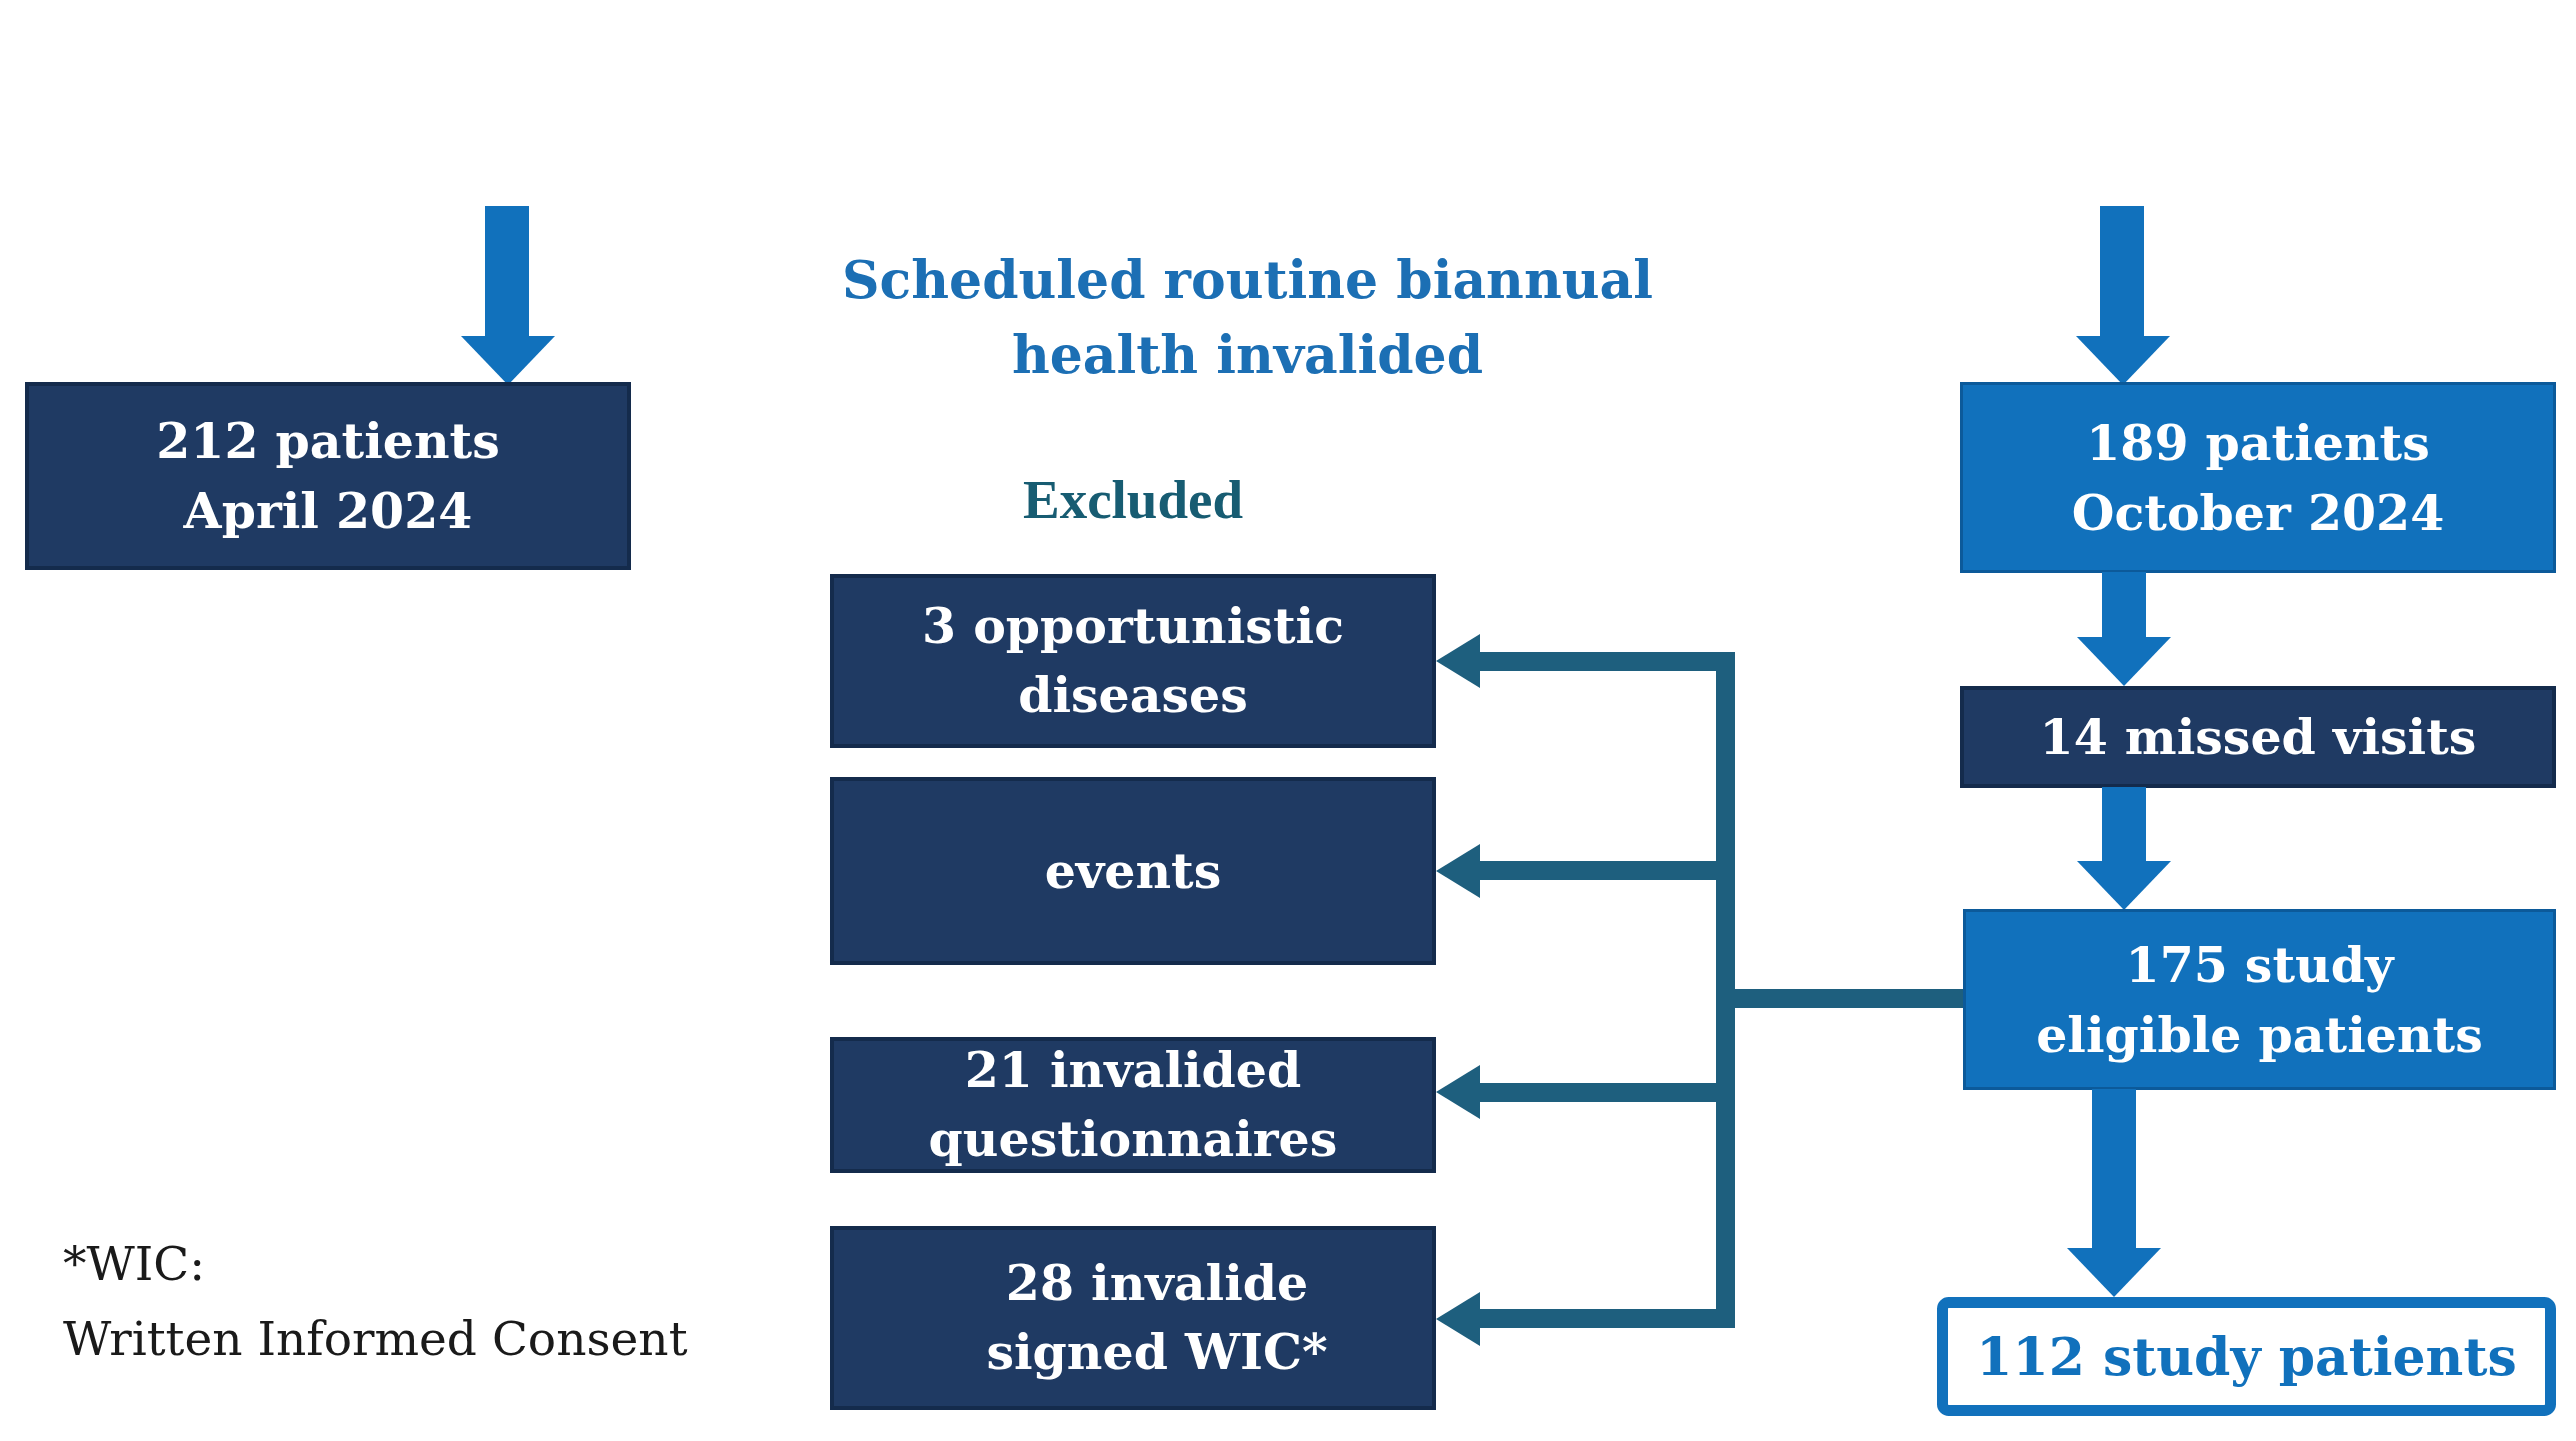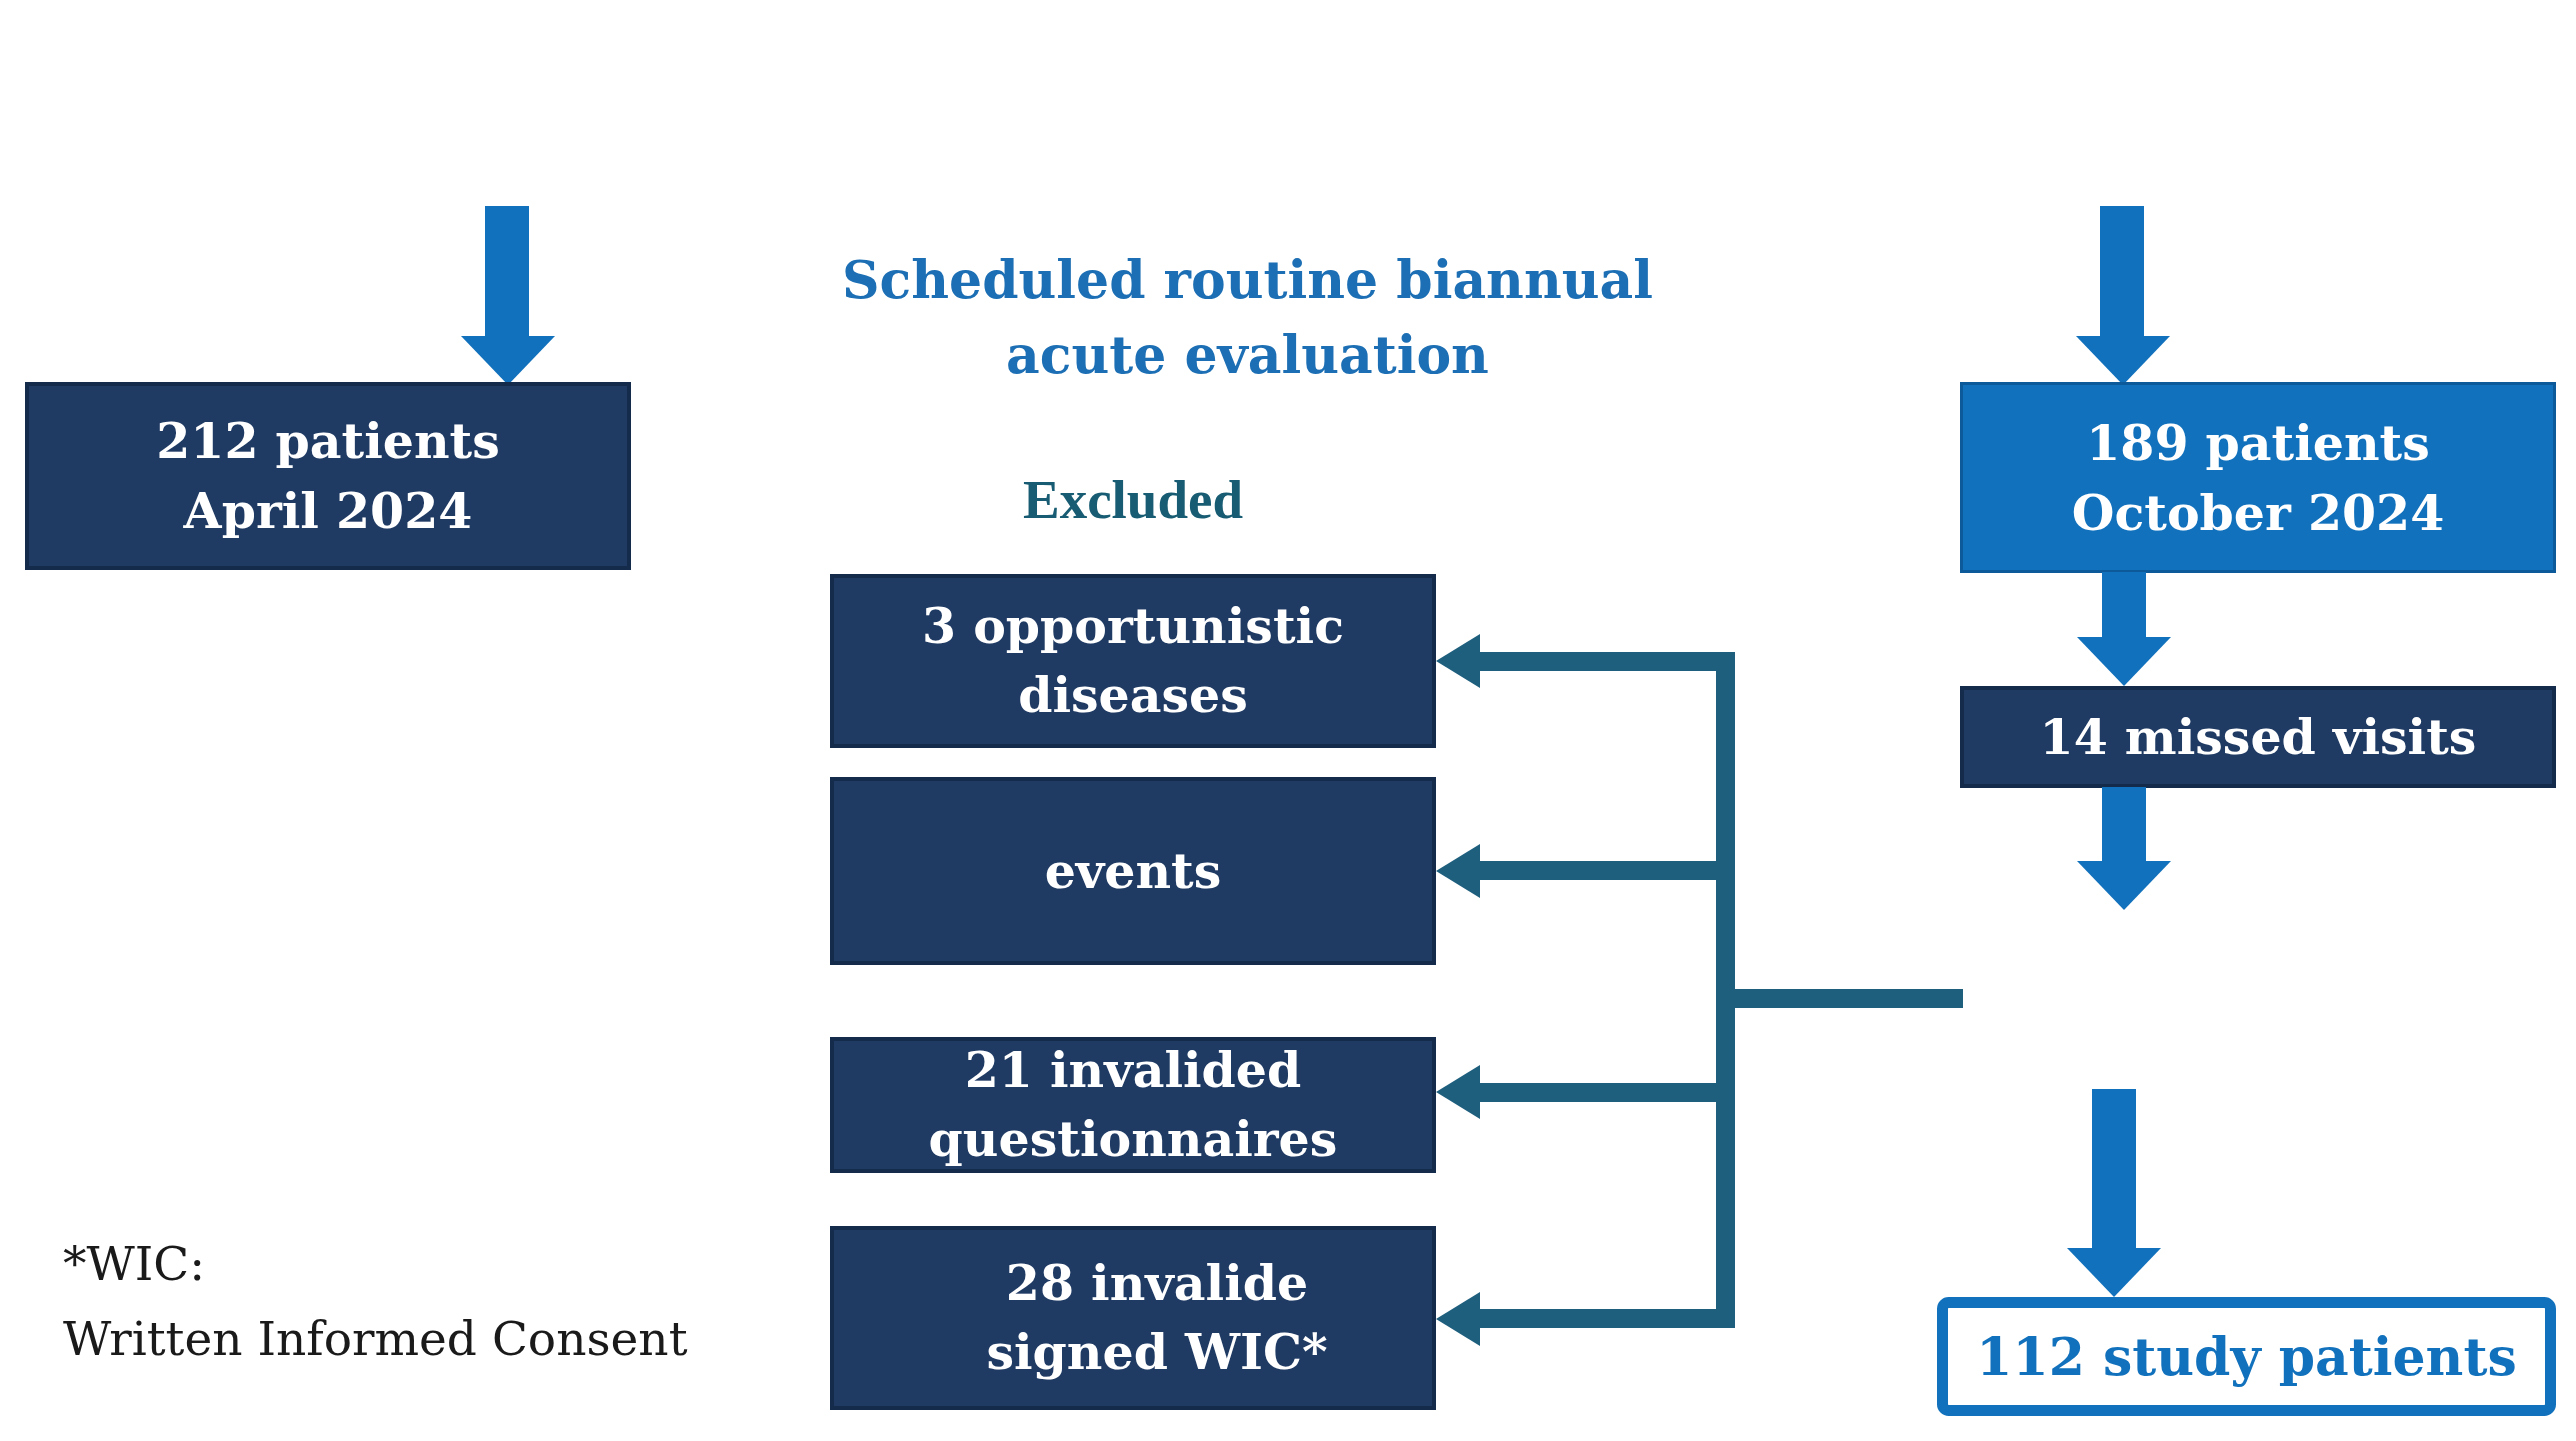--- a/index.html
+++ b/index.html
@@ -52,21 +52,21 @@
     font-size:47px;line-height:75px;font-weight:normal;}
 </style>
 </head>
 <body>
 
 <div class="canvas">
 
 
   <div class="abs subtitle">
     <span class="line">Scheduled routine biannual</span>
-    <span class="line">acute evaluation</span>
+    <span class="line">health invalided</span>
   </div>
 
   <div class="abs stem-v" style="left:485px;top:206px;height:131px;"></div>
   <div class="abs head-down" style="left:461px;top:336px;"></div>
 
   <div class="abs stem-v" style="left:2100px;top:206px;height:131px;"></div>
   <div class="abs head-down" style="left:2076px;top:336px;"></div>
 
   <div class="abs fbox navy-box box-april">
     <span class="line">212 patients</span>
@@ -81,20 +81,24 @@
   <div class="abs stem-v" style="left:2102px;top:572px;height:72px;"></div>
   <div class="abs head-down" style="left:2077px;top:637px;"></div>
 
   <div class="abs fbox navy-box box-missed">
     <span class="line">14 missed visits</span>
   </div>
 
   <div class="abs stem-v" style="left:2102px;top:787px;height:75px;"></div>
   <div class="abs head-down" style="left:2077px;top:861px;"></div>
 
+  <div class="abs fbox blue-box box-eligible">
+    <span class="line">175 study</span>
+    <span class="line">eligible patients</span>
+  </div>
 
   <div class="abs stem-v" style="left:2092px;top:1089px;height:161px;"></div>
   <div class="abs head-down" style="left:2067px;top:1248px;"></div>
 
   <div class="abs fbox box-study">
     <span class="line">112 study patients</span>
   </div>
 
   <div class="abs excl-heading">Excluded</div>
 

